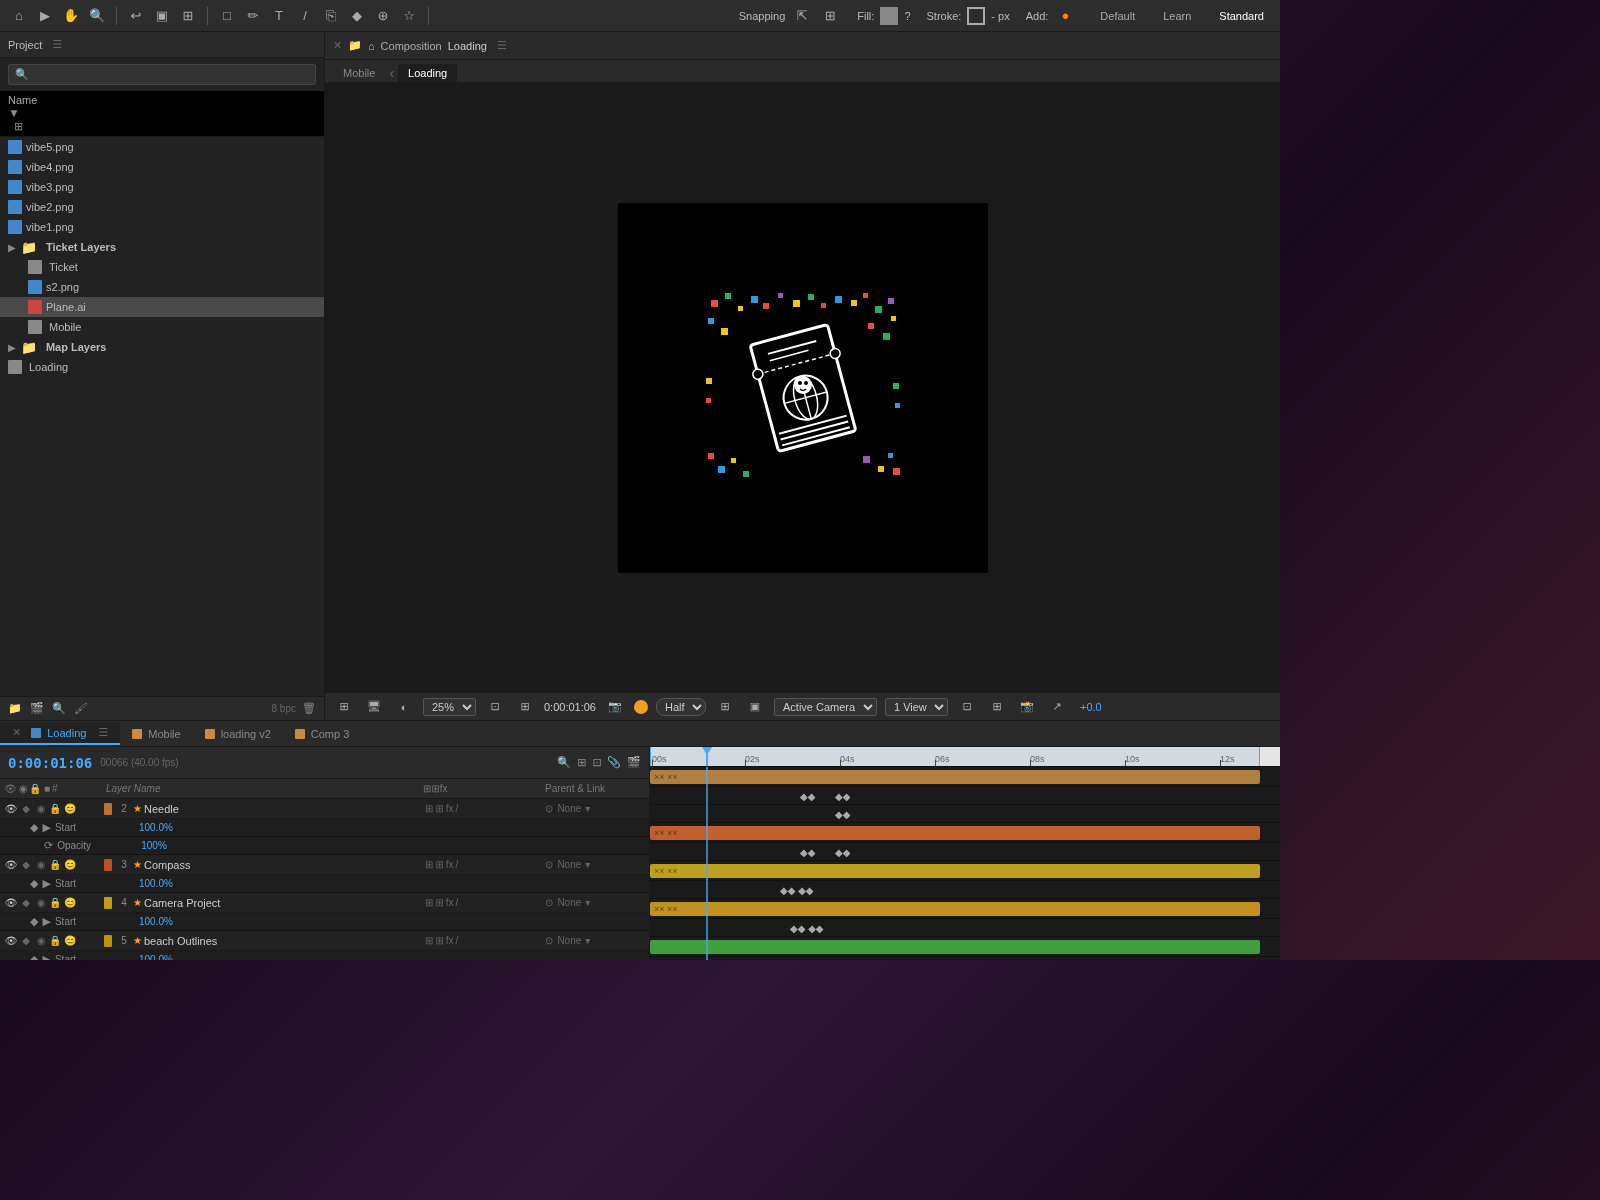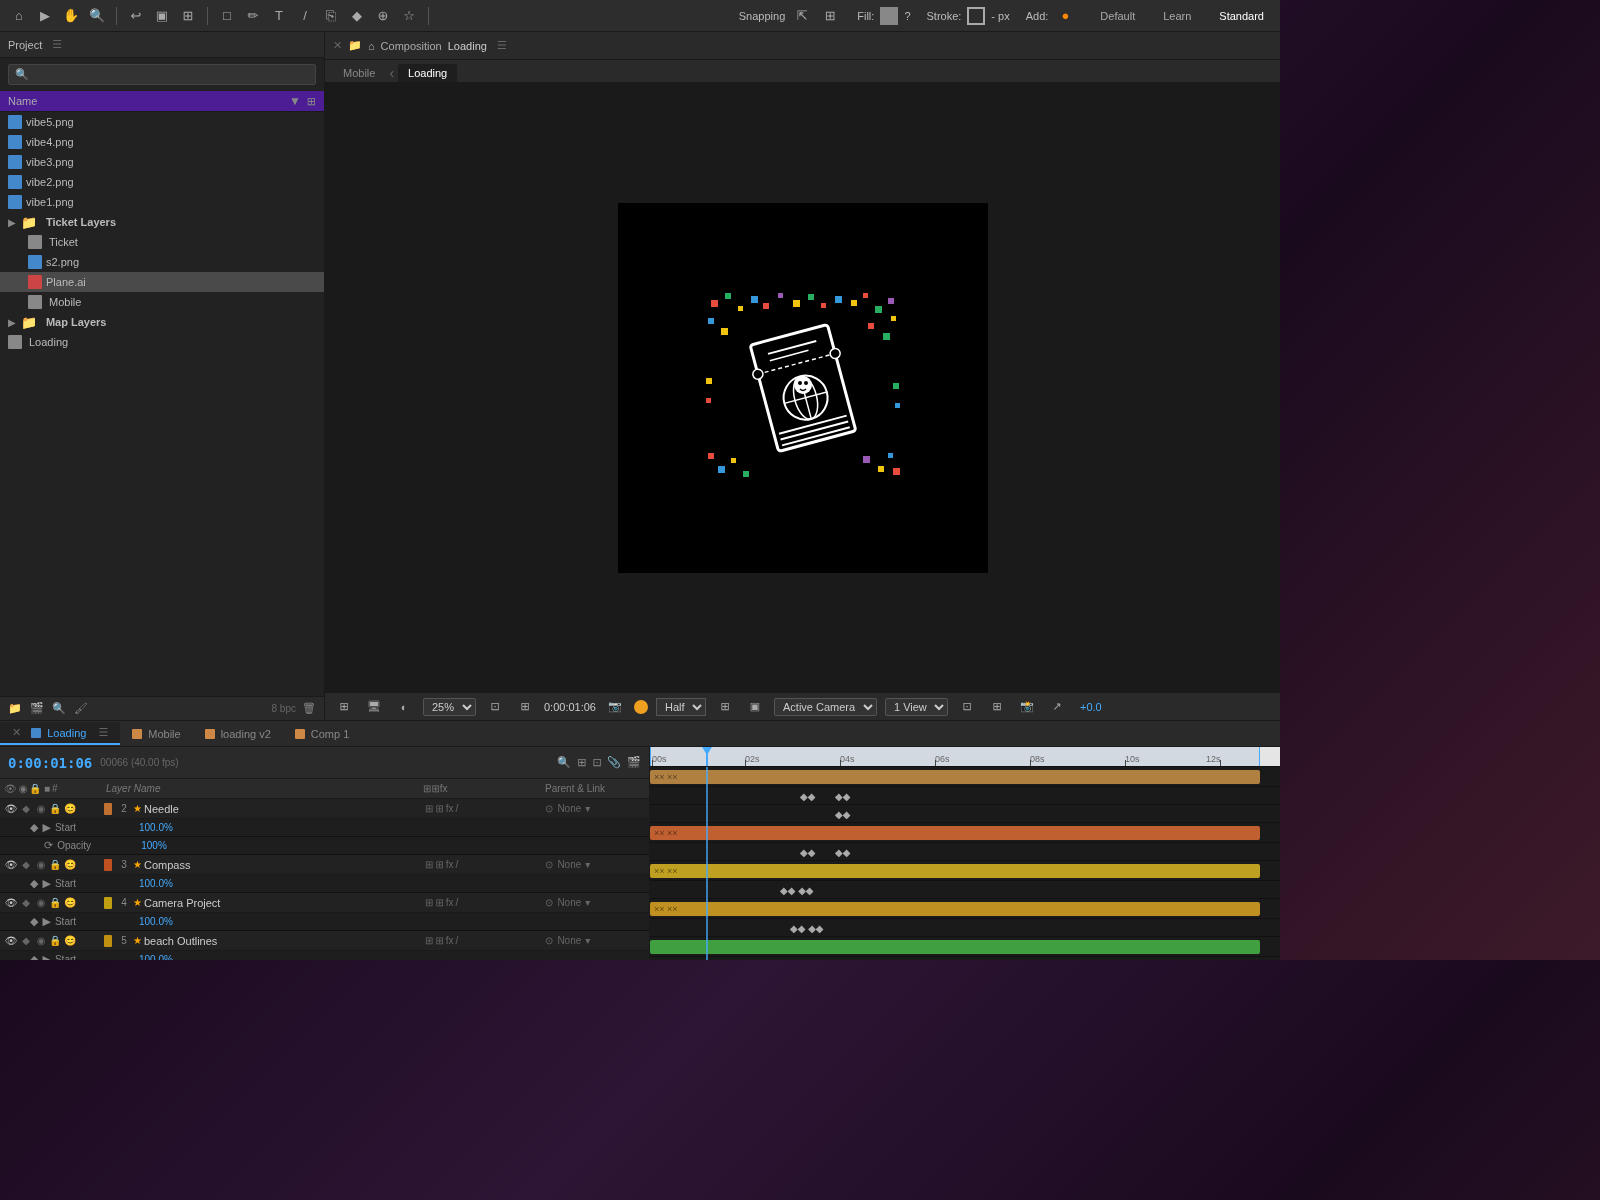--- a/index.html
+++ b/index.html
@@ -117,24 +117,25 @@
       background: transparent;
       border: none;
       outline: none;
       color: #ccc;
       font-size: 11px;
       width: 100%;
     }
 
     .file-list-header {
       display: flex;
-      align-items: center;
+      align-items: flex-start;
       padding: 3px 8px;
       border-bottom: 1px solid #1a1a1a;
-      background: #4c1d95;
+      background: #000000;
+      flex-direction: column;
     }
     .file-list-header-name { flex: 1; color: #aaa; font-size: 11px; }
 
     .file-list { flex: 1; overflow-y: auto; }
     .file-item {
       display: flex;
       align-items: center;
       padding: 2px 8px;
       cursor: pointer;
       gap: 4px;
@@ -248,21 +249,21 @@
       padding: 1px 4px;
       border-radius: 2px;
     }
     .timecode { color: #ccc; font-size: 11px; }
     .quality-select {
       background: #333;
       border: 1px solid #555;
       color: #ccc;
       font-size: 11px;
       padding: 1px 4px;
-      border-radius: 0;
+      border-radius: 8px;
     }
     .camera-select {
       background: #333;
       border: 1px solid #555;
       color: #ccc;
       font-size: 11px;
       padding: 1px 4px;
       border-radius: 2px;
     }
 
@@ -800,21 +801,21 @@
     <div class="timeline-tab">
       <span class="timeline-tab-dot" style="background:#cc8844;"></span>
       <span>Mobile</span>
     </div>
     <div class="timeline-tab">
       <span class="timeline-tab-dot" style="background:#cc8844;"></span>
       <span>loading v2</span>
     </div>
     <div class="timeline-tab">
       <span class="timeline-tab-dot" style="background:#cc8844;"></span>
-      <span>Comp 1</span>
+      <span>Comp 3</span>
     </div>
   </div>
 
   <div class="timeline-body">
 
     <div class="timeline-controls">
       <div class="timeline-controls-header">
         <span class="timecode-display">0:00:01:06</span>
         <span class="fps-label">00066 (40.00 fps)</span>
         <div style="margin-left:auto; display:flex; gap:6px;">
@@ -1053,21 +1054,21 @@
         <span class="ruler-mark" style="left:95px;">02s</span>
         <span class="ruler-tick" style="left:95px;"></span>
         <span class="ruler-mark" style="left:190px;">04s</span>
         <span class="ruler-tick" style="left:190px;"></span>
         <span class="ruler-mark" style="left:285px;">06s</span>
         <span class="ruler-tick" style="left:285px;"></span>
         <span class="ruler-mark" style="left:380px;">08s</span>
         <span class="ruler-tick" style="left:380px;"></span>
         <span class="ruler-mark" style="left:475px;">10s</span>
         <span class="ruler-tick" style="left:475px;"></span>
-        <span class="ruler-mark" style="left:556px;">12s</span>
+        <span class="ruler-mark" style="left:570px;">12s</span>
         <span class="ruler-tick" style="left:570px;"></span>
 
         <div class="playhead" style="left:56px; height:100%;">
           <div class="playhead-triangle"></div>
         </div>
       </div>
 
       <div class="bars-area">
 
         <div style="position:absolute; left:56px; top:0; bottom:0; width:2px; background:#4af; opacity:0.7; z-index:5; pointer-events:none;"></div>

